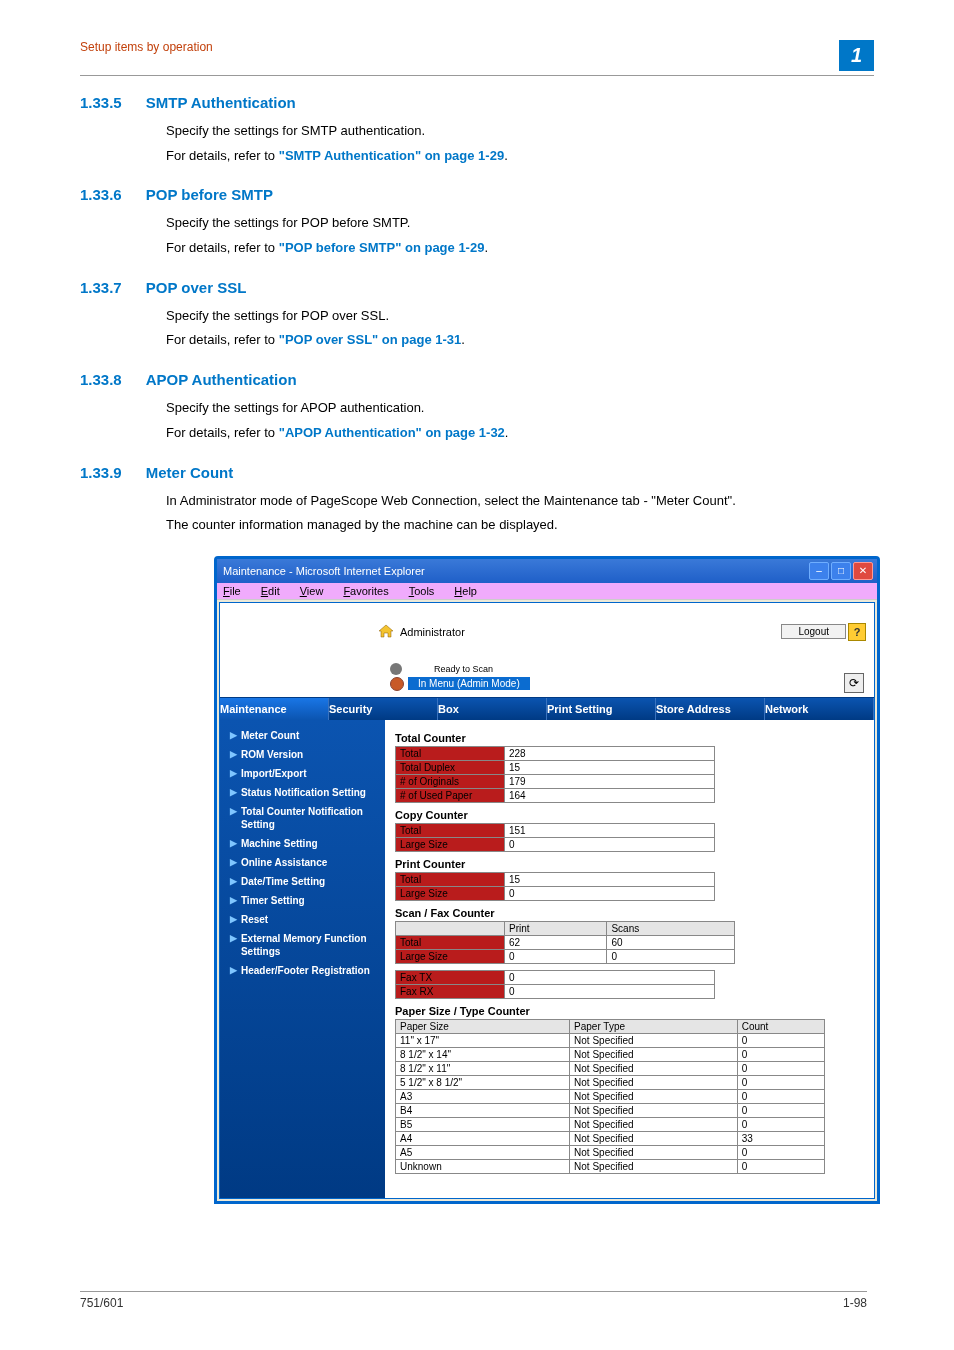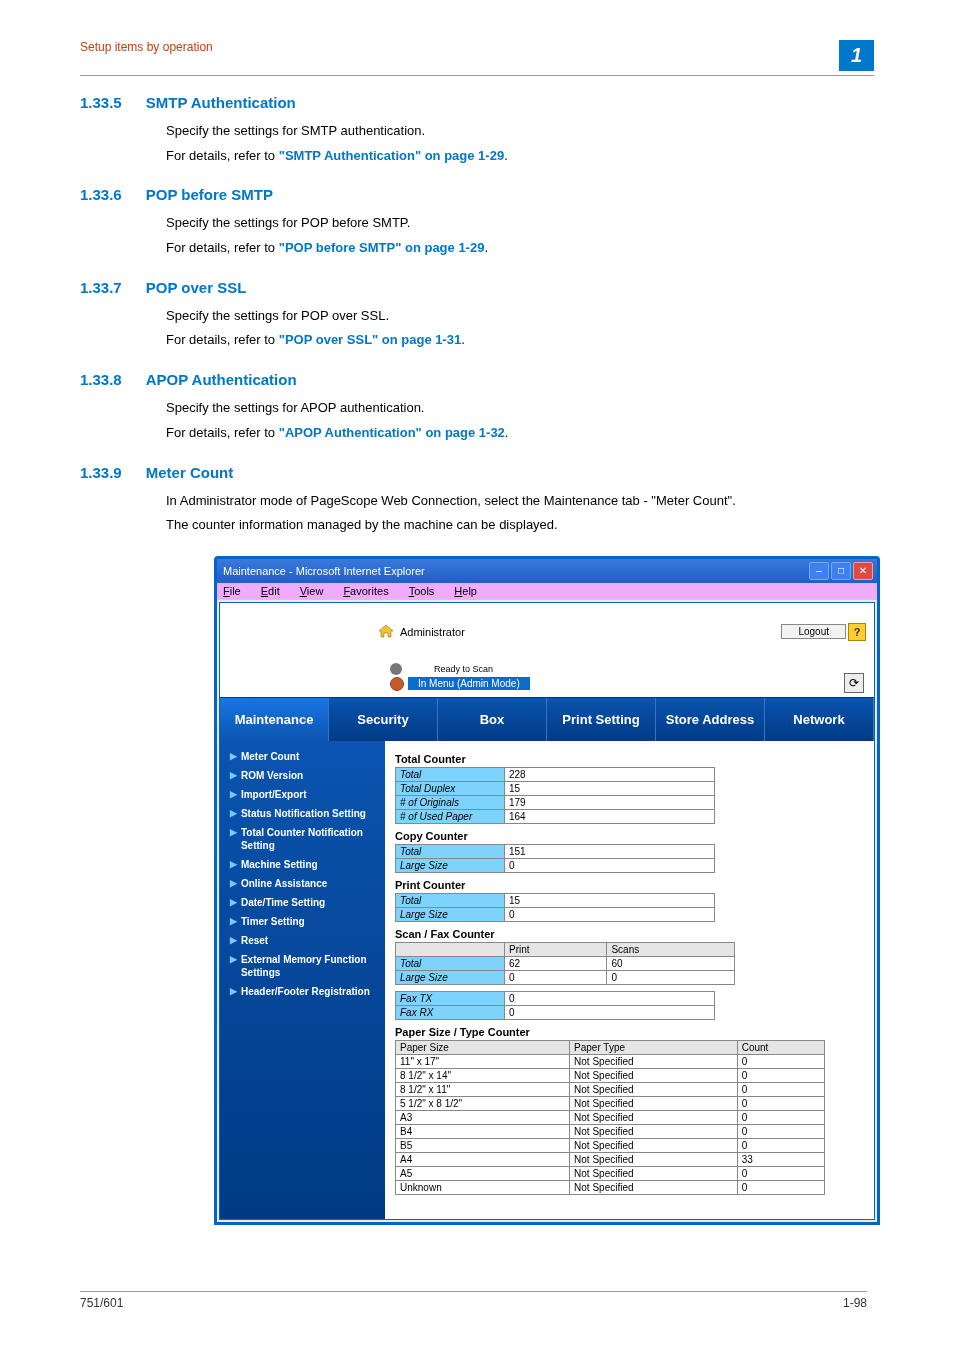--- a/index.html
+++ b/index.html
@@ -154,22 +154,22 @@
   .ss-refresh {
      float:right; margin-right:10px; margin-top:-18px;
      width:18px;height:18px;border:1px solid #666;background:#eee;
      display:flex;align-items:center;justify-content:center;font-size:12px;
   }
   .ss-tabs {
     display:flex; margin-top:6px; border-top:1px solid #003a84;
     background: linear-gradient(#0b54b0,#003a84);
   }
   .ss-tab {
-    flex:1; text-align:center; color:#fff; font-weight:bold;
-    font-size:13px; padding:14px 0; border-right:1px solid #3a73bf;
+    flex:1; text-align:left; color:#fff; font-weight:bold;
+    font-size:11px; padding:5px 0; border-right:1px solid #3a73bf;
     cursor:pointer;
   }
   .ss-tab.active { background: linear-gradient(#1976e6,#0b54b0); }
   .ss-main { display:flex; }
   .ss-sidebar {
     width: 165px; background: linear-gradient(#0b54b0,#003a84);
     color:#fff; padding: 6px 0 30px 0;
   }
   .ss-side-item {
     font-size: 10px; font-weight:bold; padding:3px 6px 3px 10px;
@@ -182,21 +182,21 @@
   }
   .grp-title { font-weight:bold; font-size:11px; margin: 4px 0 2px 0;}
   table.grp {
     border-collapse: collapse; width: 320px; font-size:10px;
     margin-bottom: 6px;
   }
   table.grp td, table.grp th {
     border:1px solid #888; padding:1px 4px; background:#fff; text-align:left;
     font-weight:normal;
   }
-  table.grp .label { background:#7dd3fc; width:100px;font-style:italic; }
+  table.grp .label { background:#b91c1c; width:100px; }
   table.grp th { background:#e5e5e5; font-weight:normal; }
   table.wide { width: 430px; }
   .footer {
     position:absolute; bottom:40px; left:80px; right:87px;
     border-top:1px solid #999; padding-top:4px;
     display:flex; justify-content:space-between; font-size:12px; color:#333;
   }
 </style>
 </head>
 <body>

